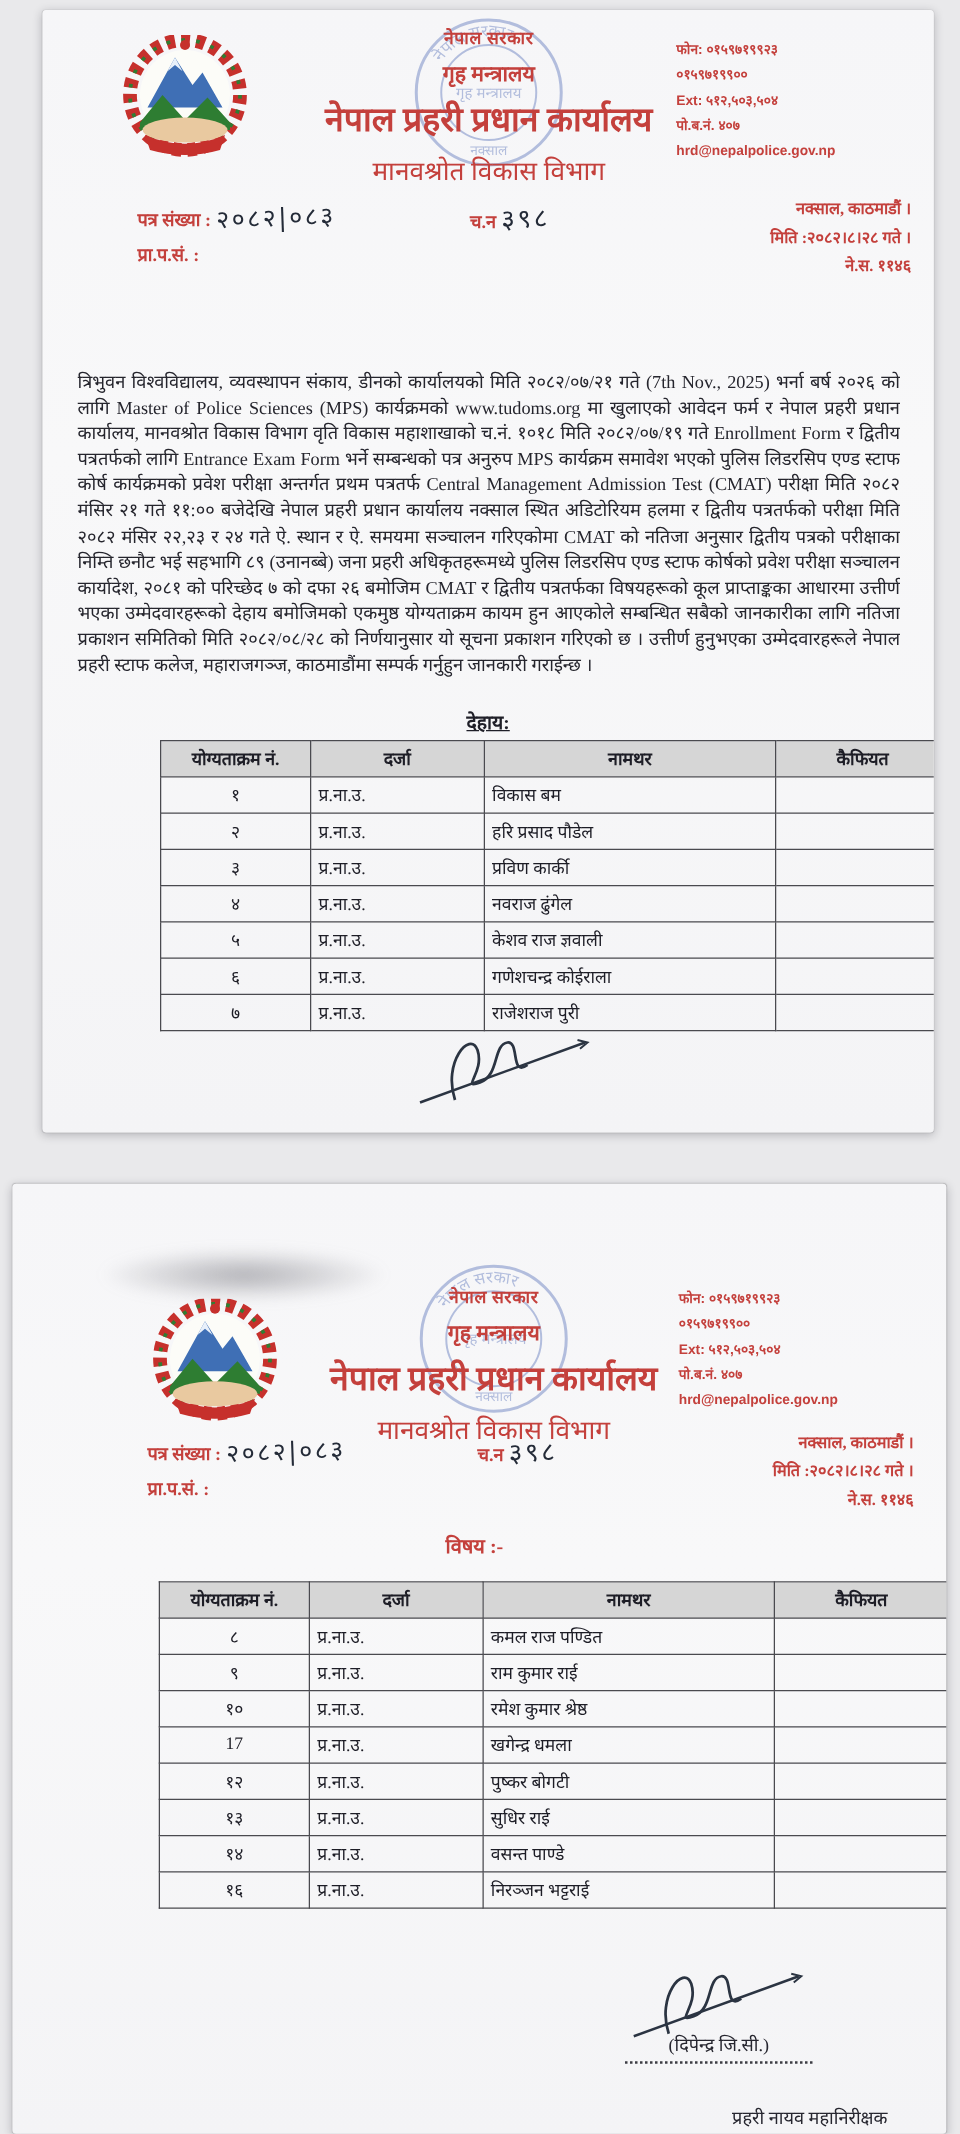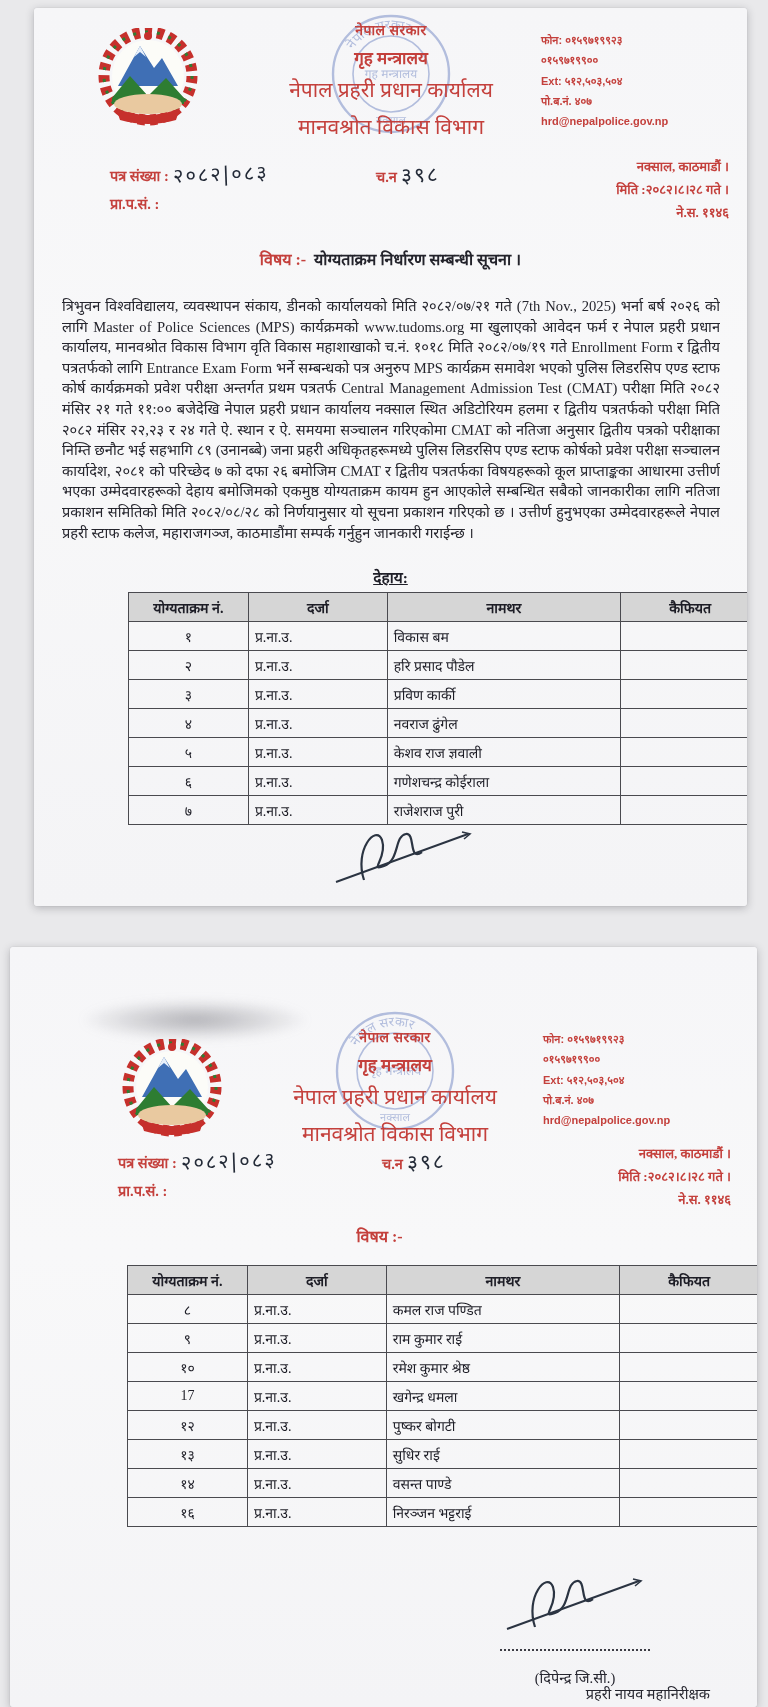--- a/index.html
+++ b/index.html
@@ -17,21 +17,21 @@
     border-radius:3px;
     overflow:hidden;
   }
   #page1{left:34px;top:8px;width:713px;height:898px;}
   #page2{left:10px;top:947px;width:747px;height:760px;}
   .inner{position:absolute;left:0;top:0;width:100%;height:100%;}
   .abs{position:absolute;}
   .red{color:#c4403c;}
   .head-gov{font-size:14px;font-weight:600;letter-spacing:.5px;}
   .head-min{font-size:17px;font-weight:600;}
-  .head-office{font-size:21px;font-weight:400;}
+  .head-office{font-size:27px;font-weight:700;}
   .head-dept{font-size:21px;font-weight:400;}
   .head-center{text-align:center;}
   .head-center div{margin:0;}
   .contact{font-size:11px;font-weight:700;line-height:1.85;font-family:"Liberation Sans",sans-serif;}
   .metaLabel{font-size:14.5px;font-weight:700;}
   .hand{font-family:"DejaVu Sans",sans-serif;font-size:20px;color:#242b38;display:inline-block;transform:rotate(-2deg);letter-spacing:2px;font-weight:500;}
   .hand.small{font-size:21px;}
   .meta-right{text-align:right;font-size:13px;font-weight:700;line-height:1.75;}
   .subject{font-size:16px;font-weight:700;}
   .subject .lbl{color:#c4403c;margin-right:8px;}
@@ -113,23 +113,20 @@
     <div class="abs" style="left:342px;top:152px;">
       <span class="red metaLabel">च.न</span>
       <span class="hand small">३९८</span>
     </div>
     <div class="abs meta-right red" style="right:18px;top:148px;width:220px;">
       <div>नक्साल, काठमाडौं ।</div>
       <div>मिति :२०८२।८।२८ गते ।</div>
       <div>ने.स. ११४६</div>
     </div>
 
-    <div class="abs subject" style="left:0;top:240px;width:100%;text-align:center;">
-      <span class="lbl">विषय :-</span><span class="txt">योग्यताक्रम निर्धारण सम्बन्धी सूचना ।</span>
-    </div>
 
     <div class="abs bodytext" style="left:28px;top:288px;width:658px;height:268px;">त्रिभुवन विश्वविद्यालय, व्यवस्थापन संकाय, डीनको कार्यालयको मिति २०८२/०७/२१ गते (7th Nov., 2025) भर्ना बर्ष २०२६ को लागि Master of Police Sciences (MPS) कार्यक्रमको www.tudoms.org मा खुलाएको आवेदन फर्म र नेपाल प्रहरी प्रधान कार्यालय, मानवश्रोत विकास विभाग वृति विकास महाशाखाको च.नं. १०१८ मिति २०८२/०७/१९ गते Enrollment Form र द्वितीय पत्रतर्फको लागि Entrance Exam Form भर्ने सम्बन्धको पत्र अनुरुप MPS कार्यक्रम समावेश भएको पुलिस लिडरसिप एण्ड स्टाफ कोर्ष कार्यक्रमको प्रवेश परीक्षा अन्तर्गत प्रथम पत्रतर्फ Central Management Admission Test (CMAT) परीक्षा मिति २०८२ मंसिर २१ गते ११:०० बजेदेखि नेपाल प्रहरी प्रधान कार्यालय नक्साल स्थित अडिटोरियम हलमा र द्वितीय पत्रतर्फको परीक्षा मिति २०८२ मंसिर २२,२३ र २४ गते ऐ. स्थान र ऐ. समयमा सञ्चालन गरिएकोमा CMAT को नतिजा अनुसार द्वितीय पत्रको परीक्षाका निम्ति छनौट भई सहभागि ८९ (उनानब्बे) जना प्रहरी अधिकृतहरूमध्ये पुलिस लिडरसिप एण्ड स्टाफ कोर्षको प्रवेश परीक्षा सञ्चालन कार्यादेश, २०८१ को परिच्छेद ७ को दफा २६ बमोजिम CMAT र द्वितीय पत्रतर्फका विषयहरूको कूल प्राप्ताङ्कका आधारमा उत्तीर्ण भएका उम्मेदवारहरूको देहाय बमोजिमको एकमुष्ठ योग्यताक्रम कायम हुन आएकोले सम्बन्धित सबैको जानकारीका लागि नतिजा प्रकाशन समितिको मिति २०८२/०८/२८ को निर्णयानुसार यो सूचना प्रकाशन गरिएको छ । उत्तीर्ण हुनुभएका उम्मेदवारहरूले नेपाल प्रहरी स्टाफ कलेज, महाराजगञ्ज, काठमाडौंमा सम्पर्क गर्नुहुन जानकारी गराईन्छ ।</div>
 
     <div class="abs dehaya" style="left:0;top:558px;width:100%;text-align:center;">देहाय:</div>
 
     <table class="list abs" style="left:94px;top:584px;">
       <colgroup>
           <col style="width:19%">
           <col style="width:22%">
           <col style="width:37%">
@@ -330,17 +327,17 @@
       </table>
 
     <div class="abs" style="left:485px;top:608px;width:160px;height:92px;">
       <svg viewBox="0 0 160 90" width="160" height="90">
         <path d="M12,74 L144,26" stroke="#2b3442" stroke-width="2" fill="none"></path>
         <path d="M40,72 C30,42 52,16 58,32 C64,50 44,64 60,58 C76,52 70,28 82,26 C92,25 84,54 98,44" stroke="#2b3442" stroke-width="2.2" fill="none"></path>
         <path d="M138,24 l8,2 -6,5" stroke="#2b3442" stroke-width="1.6" fill="none"></path>
       </svg>
     </div>
     <div class="abs dotted" style="left:490px;top:702px;"></div>
-    <div class="abs sig-name" style="left:430px;top:720px;width:270px;">(दिपेन्द्र जि.सी.)</div>
+    <div class="abs sig-name" style="left:430px;top:678px;width:270px;">(दिपेन्द्र जि.सी.)</div>
     <div class="abs sig-rank" style="left:430px;top:736px;width:270px;">प्रहरी नायव महानिरीक्षक</div>
 
   </div>
 </div>
 
 </body></html>

